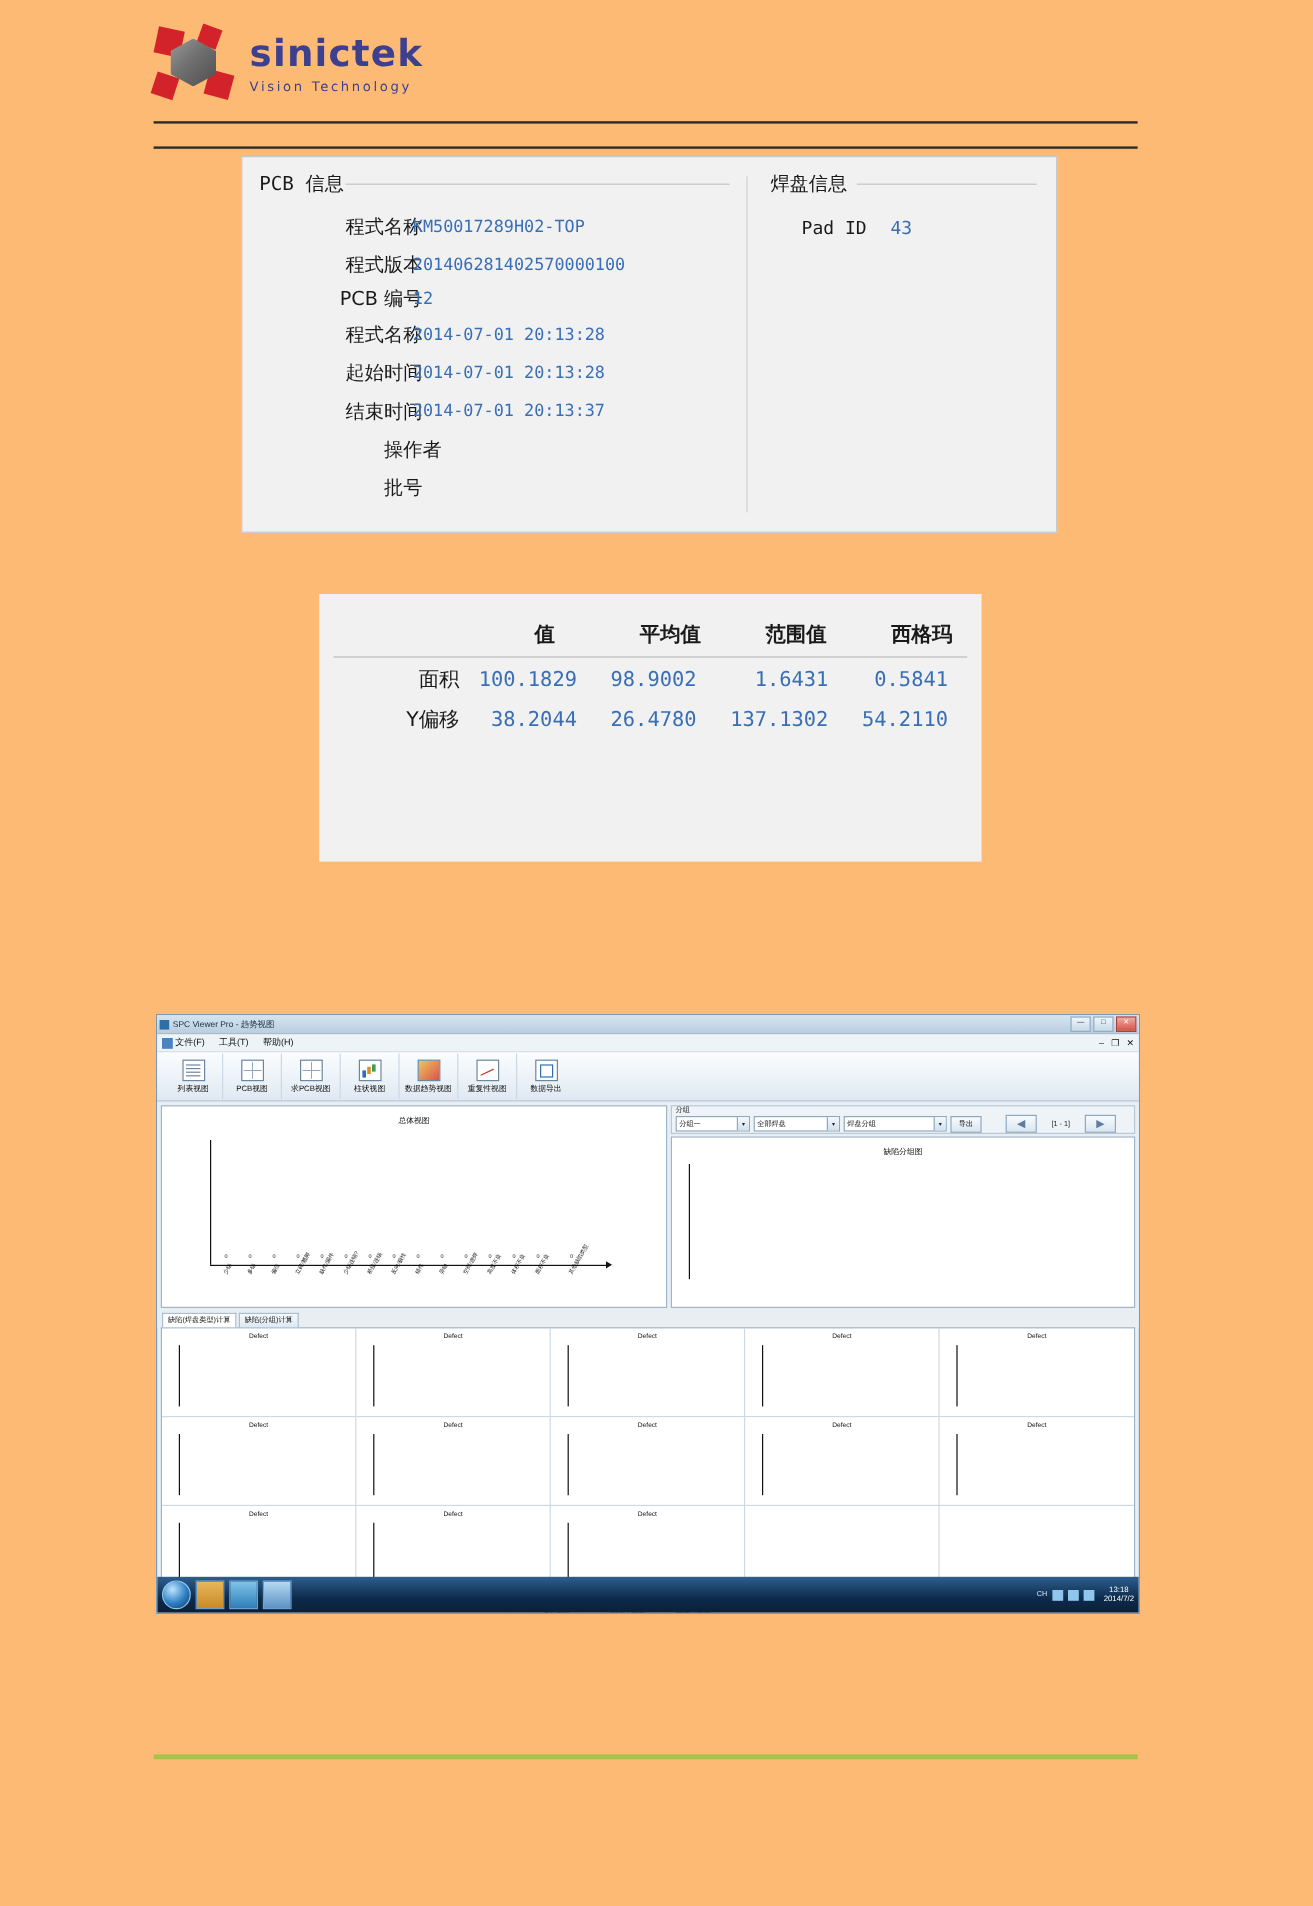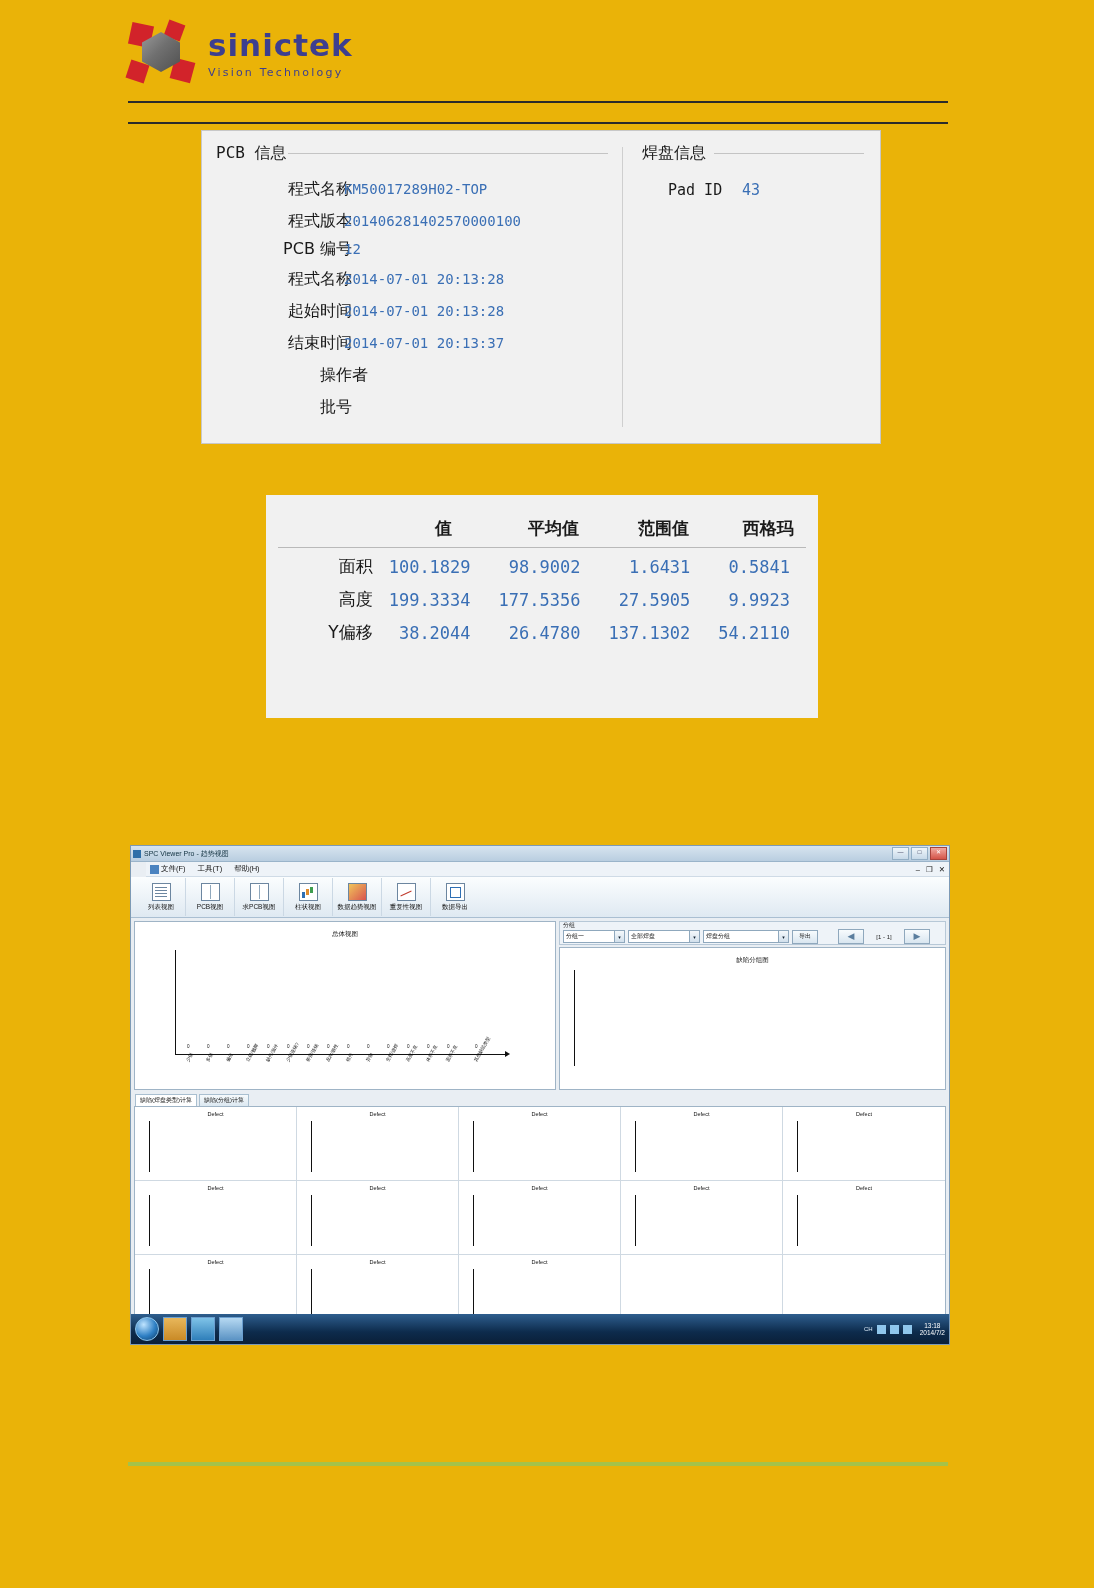--- a/index.html
+++ b/index.html
@@ -7,21 +7,21 @@
     padding: 0;
     background: #1a1a1a;
   }
   body {
     font-family: "Liberation Sans", sans-serif;
   }
   .page {
     position: relative;
     width: 1094px;
     height: 1588px;
-    background: #eab308;
+    background: #fdba74;
     margin: 0 auto;
     overflow: hidden;
   }
 
   
   .logo-wrap {
     position: absolute;
     left: 128px;
     top: 14px;
     width: 400px;
@@ -266,21 +266,20 @@
   .menubar {
     height: 14px;
     background: #eef3f8;
     border-bottom: 1px solid #cfdbe6;
     display: flex;
     align-items: center;
     padding-left: 4px;
     font-size: 7.5px;
     color: #111;
     gap: 12px;
-    margin-left: 15px;
   }
   .menubar .mi-icon {
     width: 9px; height: 9px;
     background: #4a83c0;
     margin-right: 2px;
   }
 
   .toolbar {
     height: 40px;
     background: linear-gradient(to bottom, #fbfdfe, #dfe9f2);
@@ -653,27 +652,20 @@
       </thead>
       <tbody>
         <tr>
           <td class="rowlab">面积</td>
           <td class="num">100.1829</td>
           <td class="num">98.9002</td>
           <td class="num">1.6431</td>
           <td class="num">0.5841</td>
         </tr>
         <tr>
-          <td class="rowlab">高度</td>
-          <td class="num">199.3334</td>
-          <td class="num">177.5356</td>
-          <td class="num">27.5905</td>
-          <td class="num">9.9923</td>
-        </tr>
-        <tr>
           <td class="rowlab">Y偏移</td>
           <td class="num">38.2044</td>
           <td class="num">26.4780</td>
           <td class="num">137.1302</td>
           <td class="num">54.2110</td>
         </tr>
       </tbody>
     </table>
     <div class="stats-head-rule"></div>
   </div>

